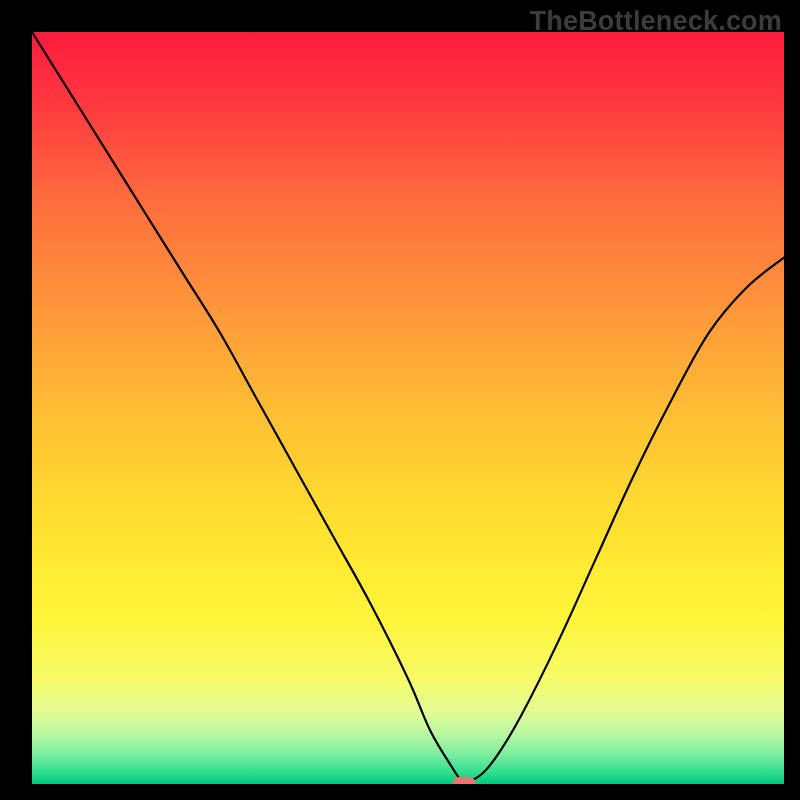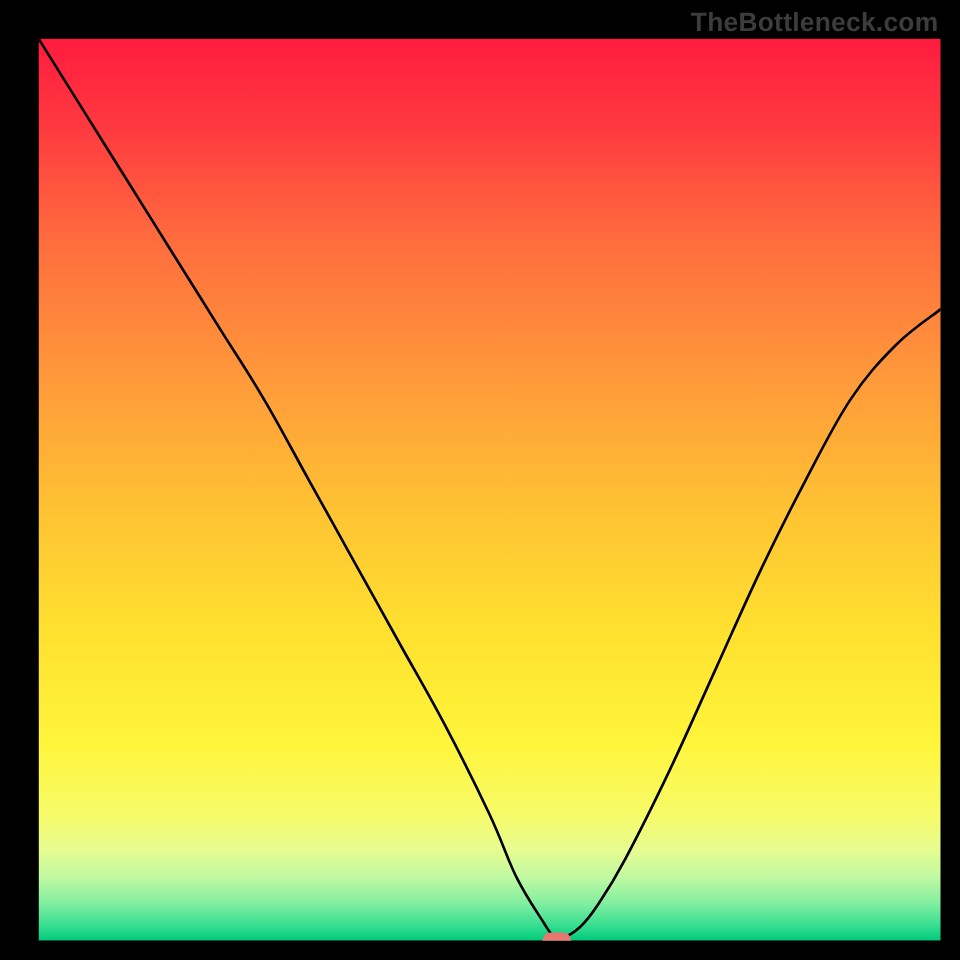--- a/index.html
+++ b/index.html
@@ -22,21 +22,21 @@
     top: 32px;
     width: 752px;
     height: 752px;
     overflow: hidden;
   }
   .watermark {
     position: absolute;
     top: 6px;
     right: 18px;
     font-family: Arial, Helvetica, sans-serif;
-    font-size: 22px;
+    font-size: 27px;
     font-weight: 600;
     color: rgba(70,70,70,0.85);
     letter-spacing: 0.2px;
   }
   svg.gradient, svg.curve {
     position: absolute;
     left: 0;
     top: 0;
     width: 752px;
     height: 752px;

